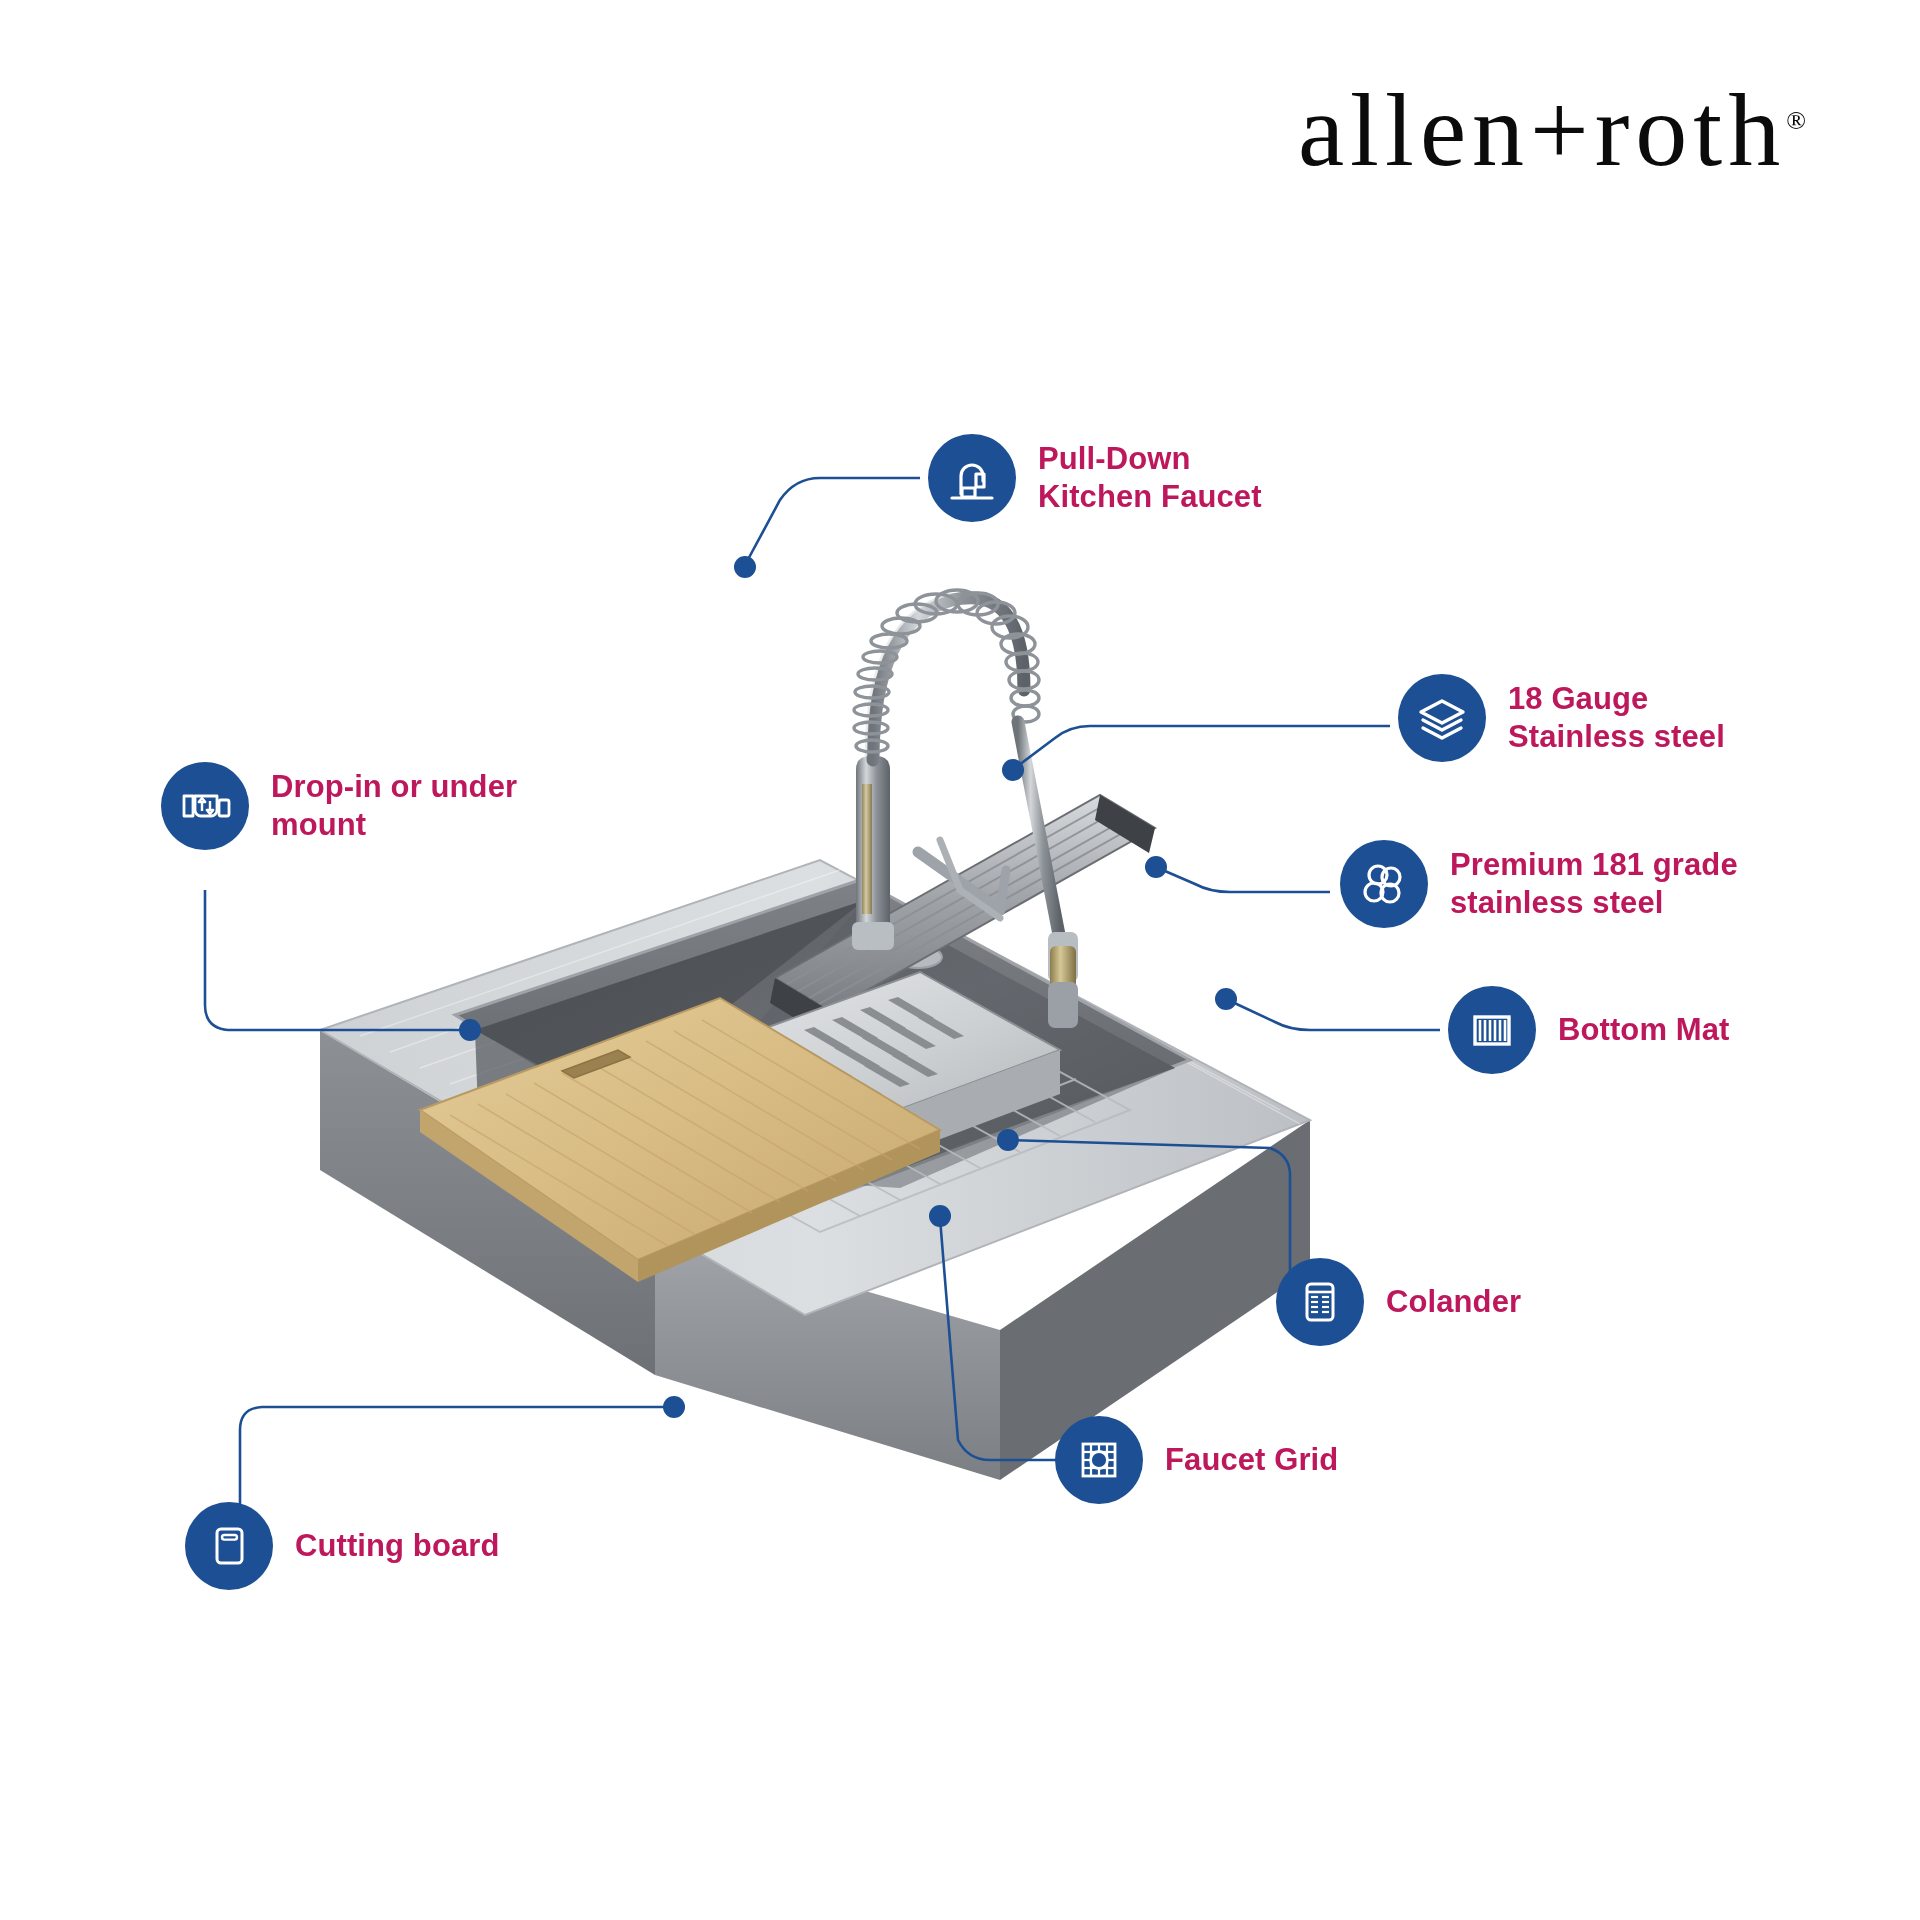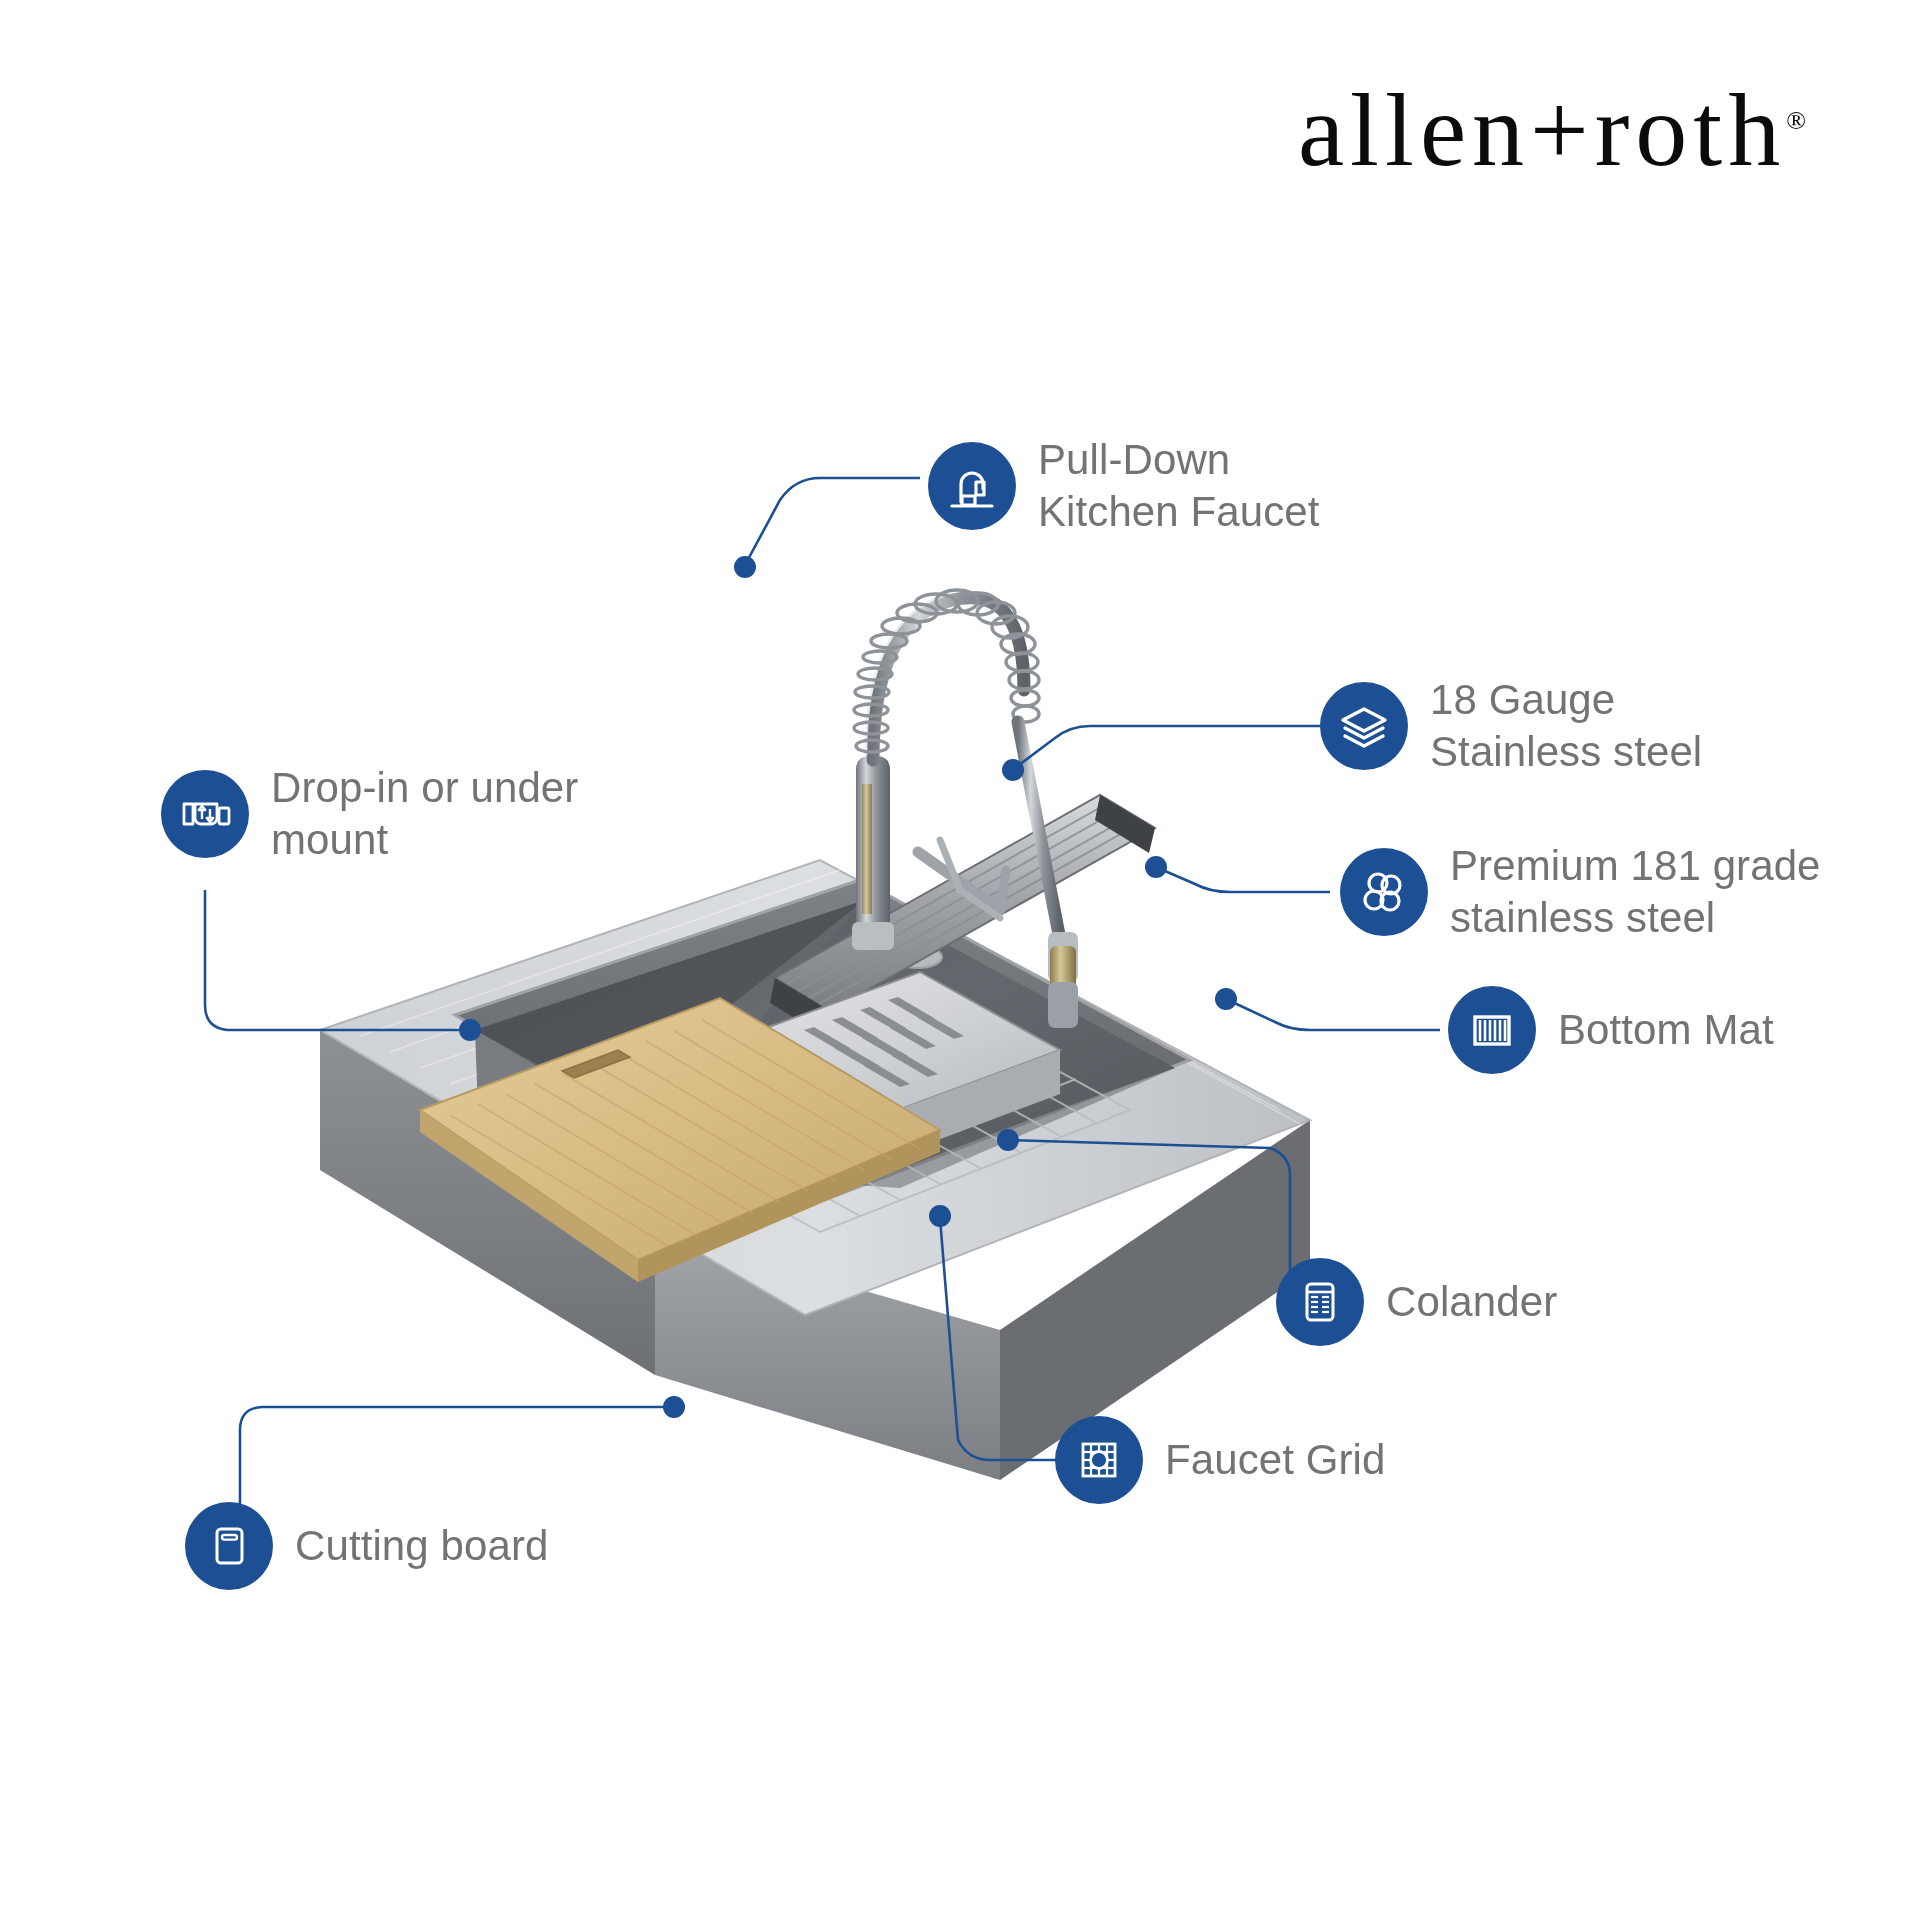--- a/index.html
+++ b/index.html
@@ -19,22 +19,22 @@
 
   
   .callout{position:absolute; display:flex; align-items:center; gap:22px;}
   .badge{
     width:88px;height:88px;border-radius:50%;
     background:#1c4f93; flex:0 0 88px;
     display:flex;align-items:center;justify-content:center;
   }
   .badge svg{display:block;}
   .clabel{
-    font-size:42px; line-height:1.24; color:#737373;
-    white-space:pre-line; letter-spacing:.1px;
+    font-size:31px; line-height:1.24; color:#be185d;
+    white-space:pre-line; letter-spacing:.1px;font-weight:bold;
   }
 
   
   #leaders{position:absolute;left:0;top:0;width:1920px;height:1920px;pointer-events:none;}
 
   
   #product{position:absolute;left:300px;top:470px;width:1060px;height:1060px;}
   #product svg{display:block;}
 </style>
 </head>
@@ -310,21 +310,21 @@
       <path d="M17 44 V26 a11 11 0 0 1 22 0 v5"></path>
       <rect x="32" y="24" width="8" height="13"></rect>
       <rect x="18" y="38" width="13" height="9"></rect>
       <line x1="8" y1="48" x2="48" y2="48"></line>
     </svg>
   </div>
   <div class="clabel">Pull-Down
 Kitchen Faucet</div>
 </div>
 
-<div class="callout" style="left:1320px;top:674px;align-items:center;">
+<div class="callout" style="left:1398px;top:674px;align-items:center;">
   <div class="badge">
     <svg width="56" height="56" viewBox="0 0 56 56" fill="none" stroke="#ffffff" stroke-width="3.4" stroke-linejoin="round" stroke-linecap="round">
       <polygon points="28,11 49,22 28,33 7,22"></polygon>
       <polyline points="9,30 28,40 47,30"></polyline>
       <polyline points="9,38 28,48 47,38"></polyline>
     </svg>
   </div>
   <div class="clabel">18 Gauge
 Stainless steel</div>
 </div>

